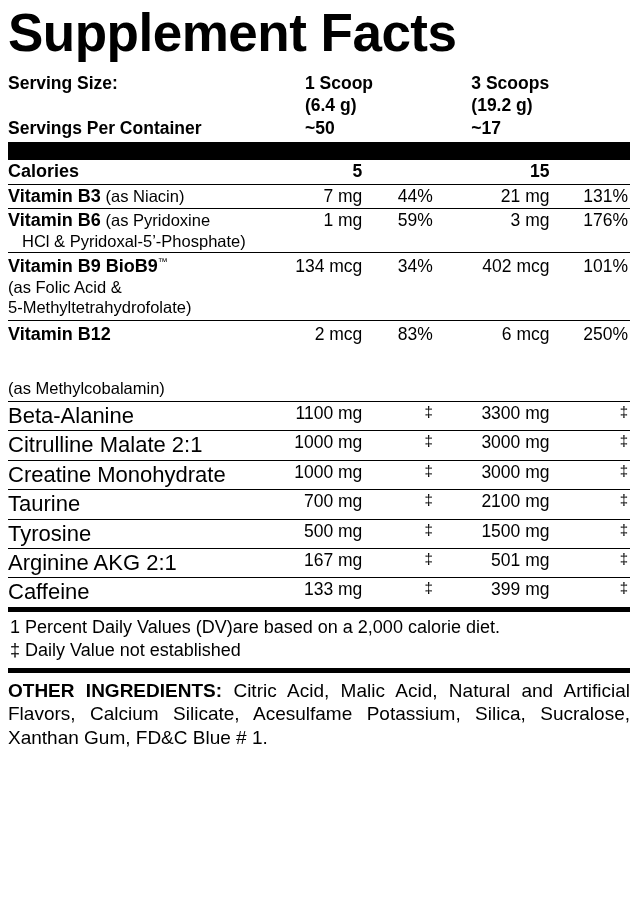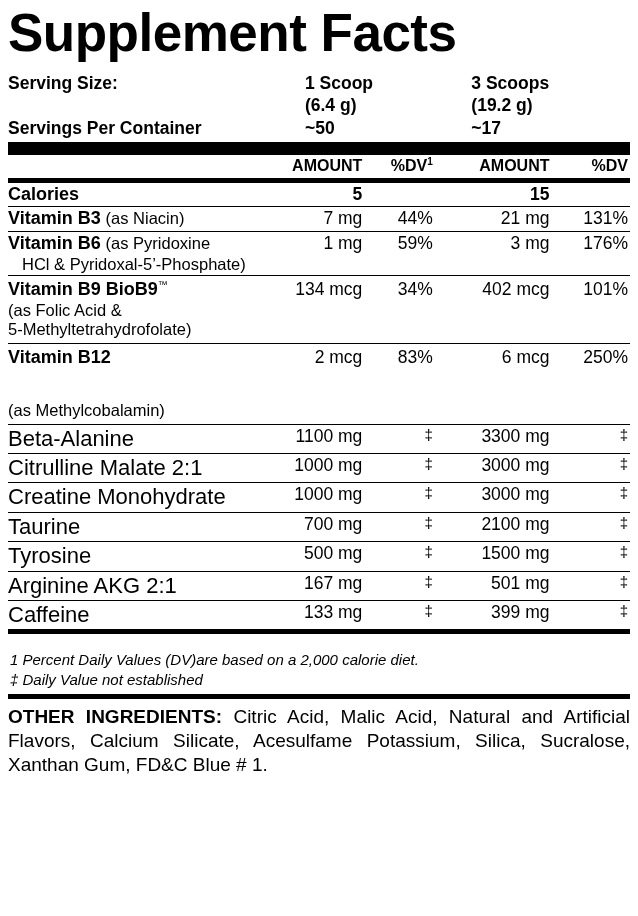--- a/index.html
+++ b/index.html
@@ -92,24 +92,23 @@
     font-size: 16.5px;
     line-height: 1.18;
   }
   .sup { font-size: 10px; vertical-align: super; }
   .dagger { font-size: 15px; }
 
   .rowline td { border-bottom: 1px solid #000; }
   .tallrow td { padding-top: 3px; padding-bottom: 3px; }
 
   .footnotes {
-    font-size: 15px;
+    font-size: 18px;
     line-height: 1.3;
-    padding: 16px 0 0 2px;
-    font-style: italic;
+    padding: 4px 0 0 2px;
   }
   .footnotes div { white-space: nowrap; }
 
   .other {
     font-size: 19px;
     line-height: 1.25;
     padding-top: 6px;
     text-align: justify;
   }
   .other b { font-weight: bold; }
@@ -137,31 +136,20 @@
     <tr>
       <td class="sv-label">Servings Per Container</td>
       <td class="sv-col1">~50</td>
       <td class="sv-col2">~17</td>
     </tr>
   </tbody>
     </table>
 
   <div class="rule-thick"></div>
 
-  <table class="nutri">
-    <tbody>
-        <tr class="hdr">
-      <td class="c-name"></td>
-      <td class="c-amt1">AMOUNT</td>
-      <td class="c-dv1"><span>%DV</span><span class="sup">1</span></td>
-      <td class="c-amt2">AMOUNT</td>
-      <td class="c-dv2">%DV</td>
-    </tr>
-  </tbody>
-    </table>
 
   <div class="rule-med"></div>
 
   <table class="nutri">
 
     <tbody>
         <tr class="rowline">
       <td class="c-name nm-bold">Calories</td>
       <td class="c-amt1 bold">5</td>
       <td class="c-dv1 bold"></td>

